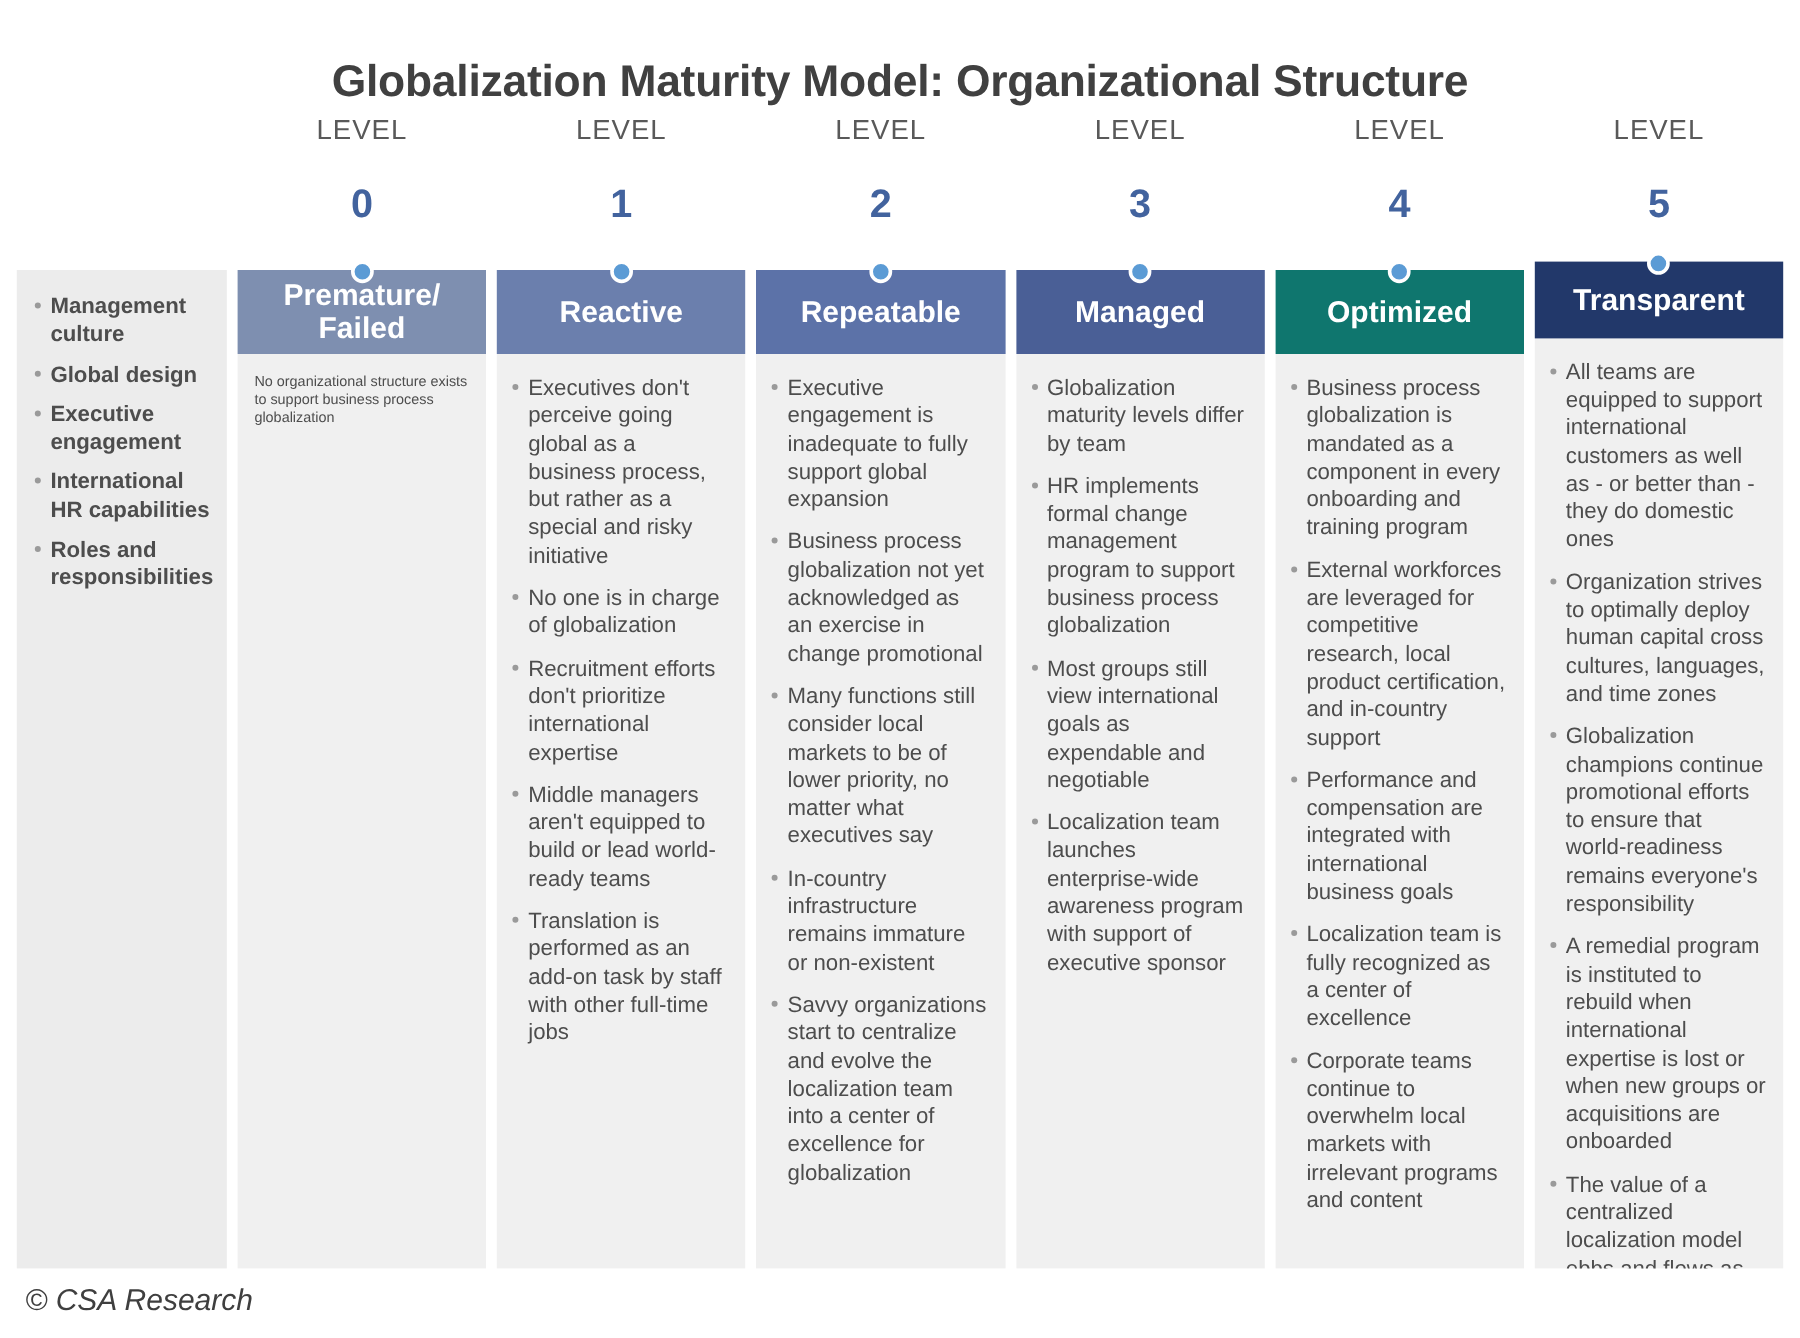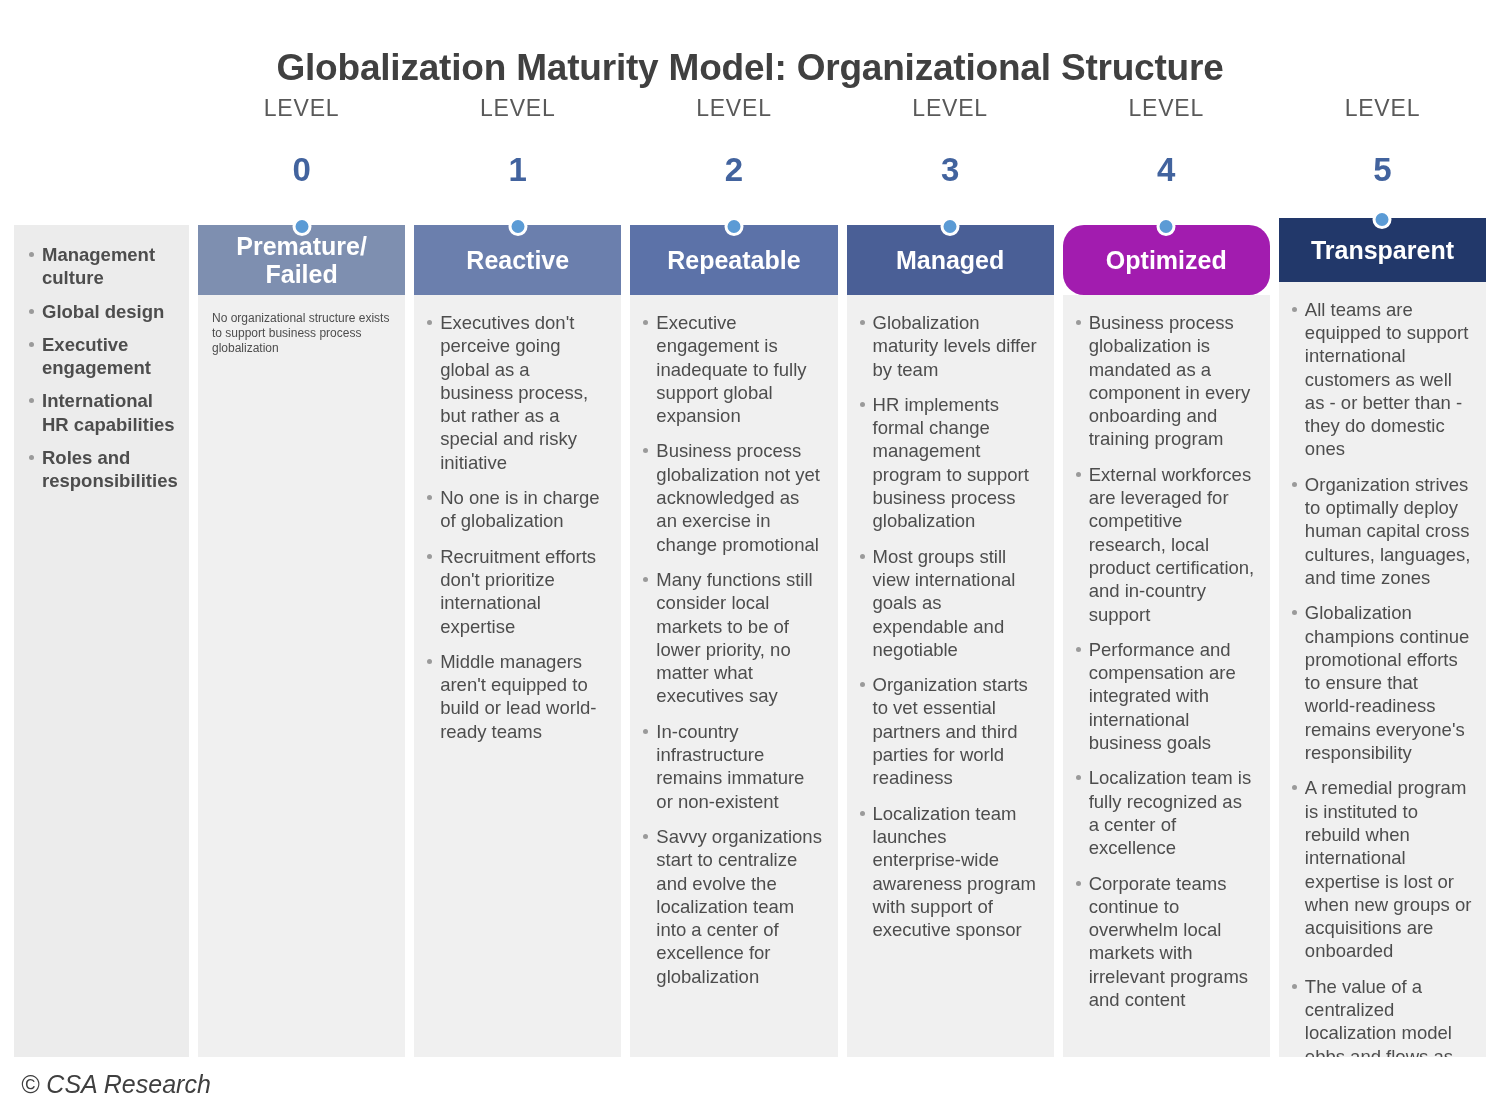--- a/index.html
+++ b/index.html
@@ -229,20 +229,21 @@
         <div class="connector"></div>
         <div class="dot" style="background: rgb(91, 155, 213);"></div>
       </div>
       <div class="hdr" style="background: rgb(107, 127, 173);">Reactive</div>
       <div class="body-panel">
         <ul class="bullets">
           <li>Executives don't perceive going global as a business process, but rather as a special and risky initiative</li>
           <li>No one is in charge of globalization</li>
           <li>Recruitment efforts don't prioritize international expertise</li>
           <li>Middle managers aren't equipped to build or lead world-ready teams</li>
+          <li>Translation is performed as an add-on task by staff with other full-time jobs</li>
         </ul>
       </div>
     </div>
 
     <div class="col col-lvl">
       <div class="lvl-cap">
         <div class="lvl-word">LEVEL</div>
         <div class="lvl-num" style="color: rgb(66, 99, 158);">2</div>
         <div class="connector"></div>
         <div class="dot" style="background: rgb(91, 155, 213);"></div>
@@ -265,34 +266,33 @@
         <div class="lvl-num" style="color: rgb(66, 99, 158);">3</div>
         <div class="connector"></div>
         <div class="dot" style="background: rgb(91, 155, 213);"></div>
       </div>
       <div class="hdr" style="background: rgb(74, 95, 150);">Managed</div>
       <div class="body-panel">
         <ul class="bullets">
           <li>Globalization maturity levels differ by team</li>
           <li>HR implements formal change management program to support business process globalization</li>
           <li>Most groups still view international goals as expendable and negotiable</li>
-          <li>Organization starts to vet essential partners and third parties for world readiness</li>
           <li>Localization team launches enterprise-wide awareness program with support of executive sponsor</li>
         </ul>
       </div>
     </div>
 
     <div class="col col-lvl">
       <div class="lvl-cap">
         <div class="lvl-word">LEVEL</div>
         <div class="lvl-num" style="color: rgb(66, 99, 158);">4</div>
         <div class="connector"></div>
         <div class="dot" style="background: rgb(91, 155, 213);"></div>
       </div>
-      <div class="hdr" style="background: #a21caf; border-radius: 21px;">Optimized</div>
+      <div class="hdr" style="background: #0f766e;">Optimized</div>
       <div class="body-panel">
         <ul class="bullets">
           <li>Business process globalization is mandated as a component in every onboarding and training program</li>
           <li>External workforces are leveraged for competitive research, local product certification, and in-country support</li>
           <li>Performance and compensation are integrated with international business goals</li>
           <li>Localization team is fully recognized as a center of excellence</li>
           <li>Corporate teams continue to overwhelm local markets with irrelevant programs and content</li>
         </ul>
       </div>
     </div>

